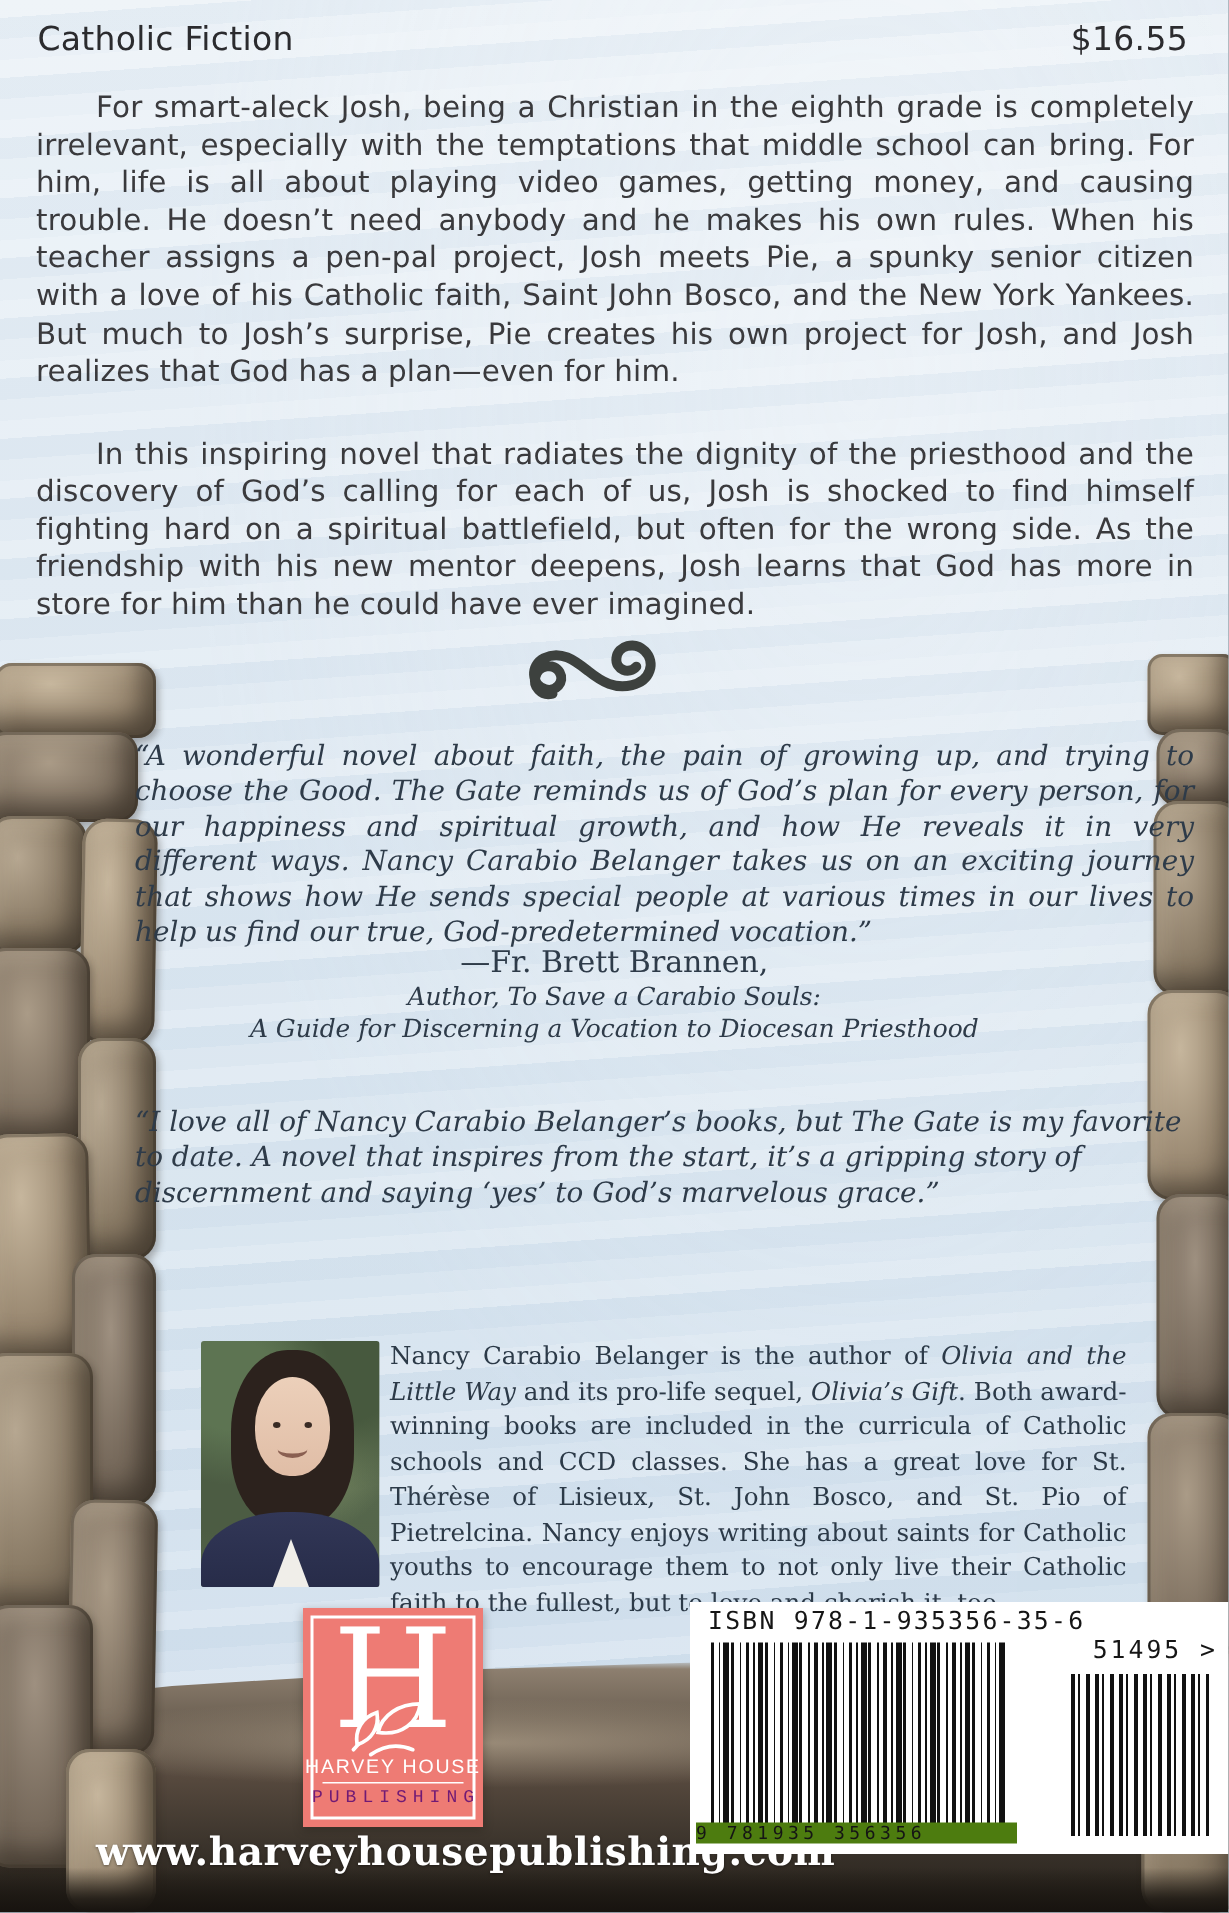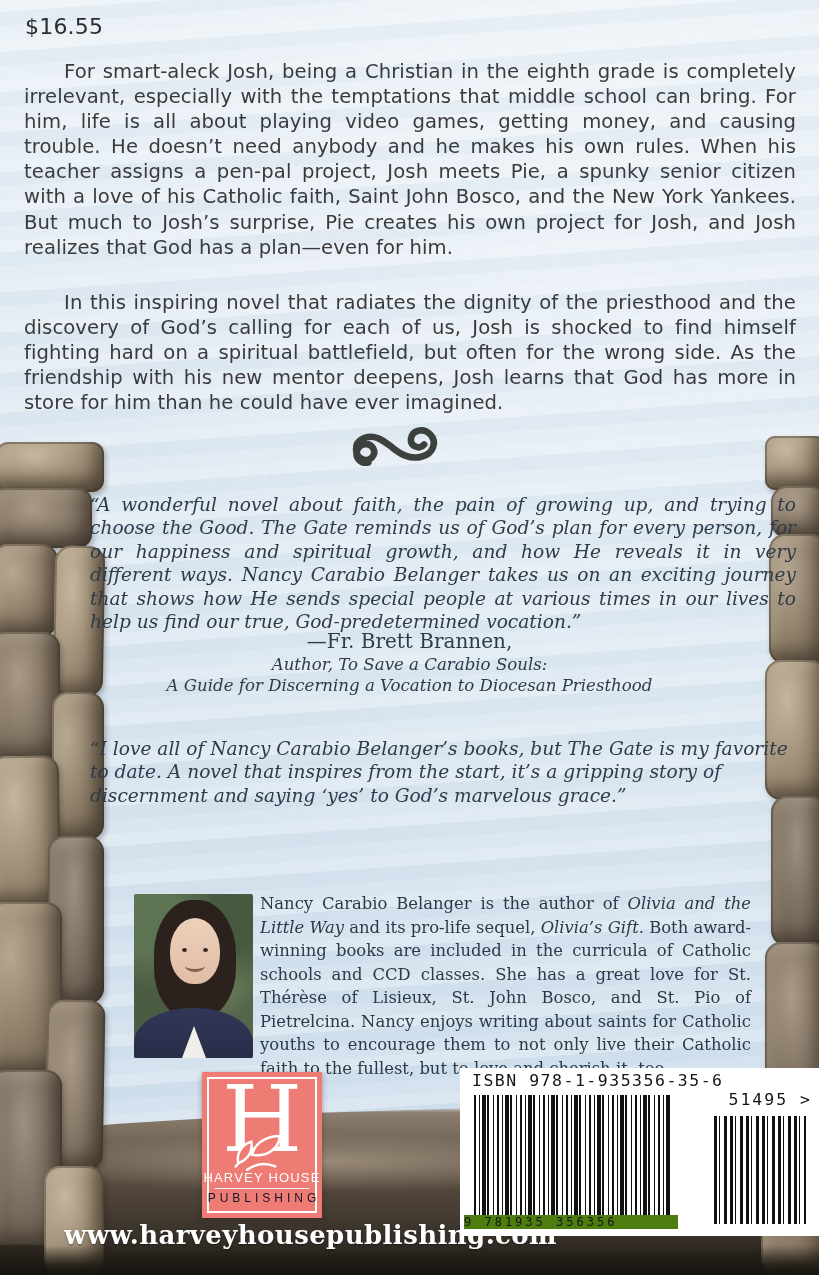--- a/index.html
+++ b/index.html
@@ -74,22 +74,22 @@
   
   .logo{ position:absolute; left:202px; top:1072px; width:120px; height:146px; z-index:5; background:#ee7b74;
     box-shadow:0 2px 6px rgba(30,25,20,.35);}
   .logo .inner-border{ position:absolute; inset:5px; border:2px solid #fff; pointer-events:none;}
   .logo .monogram{ position:absolute; top:-2px; left:0; width:100%; text-align:center;
     font-family:"DejaVu Serif","Liberation Serif",serif; font-size:92px; line-height:100px; color:#fff; font-weight:400;}
   .logo .leaf{ position:absolute; left:24px; top:40px; width:72px; height:66px;}
   .logo .pub-line1{ position:absolute; bottom:33px; left:0; width:100%; text-align:center; color:#fff;
     font-family:"Liberation Sans",sans-serif; font-size:13px; letter-spacing:1.2px;}
   .logo .rule{ position:absolute; bottom:29px; left:13px; right:13px; height:1px; background:#fff;}
-  .logo .pub-line2{ position:absolute; bottom:13px; left:0; width:100%; text-align:center; color:#0f172a;
-    font-family:Liberation Sans, sans-serif; font-size:12px; letter-spacing:4px; text-indent:4px;}
+  .logo .pub-line2{ position:absolute; bottom:13px; left:0; width:100%; text-align:center; color:#701a75;
+    font-family:Liberation Mono, monospace; font-size:12px; letter-spacing:4px; text-indent:4px;}
   
   .website{ position:absolute; left:64px; top:1220px; z-index:5; color:#fff;
     font-family:"DejaVu Serif","Liberation Serif",serif; font-weight:bold; font-size:26px; letter-spacing:.4px;
     text-shadow:0 1px 2px rgba(0,0,0,.4);}
   
   .barcode-box{ position:absolute; left:460px; top:1068px; width:314px; height:168px; background:#fff; z-index:5;
     font-family:"DejaVu Sans Mono","Liberation Mono",monospace; color:#151515;padding-left:48px;}
   .isbn-line{ position:absolute; top:3px; left:12px; font-size:16.5px; letter-spacing:1.5px; white-space:nowrap;}
   .bars-main{ position:absolute; left:14px; top:27px; width:196px; height:126px;
     background:repeating-linear-gradient(90deg,#111 0 2px,#fff 2px 5px,#111 5px 6px,#fff 6px 8px,#111 8px 12px,#fff 12px 13px,#111 13px 15px,#fff 15px 19px,#111 19px 20px,#fff 20px 23px);}
@@ -127,20 +127,21 @@
     <div class="stone st-c" style="left:8px;top:98px;width:58px;height:130px;"></div>
     <div class="stone st-a" style="left:4px;top:224px;width:62px;height:140px;"></div>
     <div class="stone st-d" style="left:10px;top:360px;width:56px;height:150px;"></div>
     <div class="stone st-b" style="left:4px;top:506px;width:62px;height:160px;"></div>
     <div class="stone st-c" style="left:0px;top:662px;width:66px;height:177px;"></div>
   </div>
 
   <div class="ground-front"></div>
 
   <div class="header">
+    <span>Catholic Fiction</span>
     <span>$16.55</span>
   </div>
 
   <div class="synopsis">
     <p>For smart-aleck Josh, being a Christian in the eighth grade is completely irrelevant, especially with the temptations that middle school can bring. For him, life is all about playing video games, getting money, and causing trouble. He doesn’t need anybody and he makes his own rules.  When his teacher assigns a pen-pal project, Josh meets Pie, a spunky senior citizen with a love of his Catholic faith, Saint John Bosco, and the New York Yankees.  But much to Josh’s surprise, Pie creates his own project for Josh, and Josh realizes that God has a plan—even for him.</p>
     <p>In this inspiring novel that radiates the dignity of the priesthood and the discovery of God’s calling for each of us, Josh is shocked to find himself fighting hard on a spiritual battlefield, but often for the wrong side. As the friendship with his new mentor deepens, Josh learns that God has more in store for him than he could have ever imagined.</p>
   </div>
 
   <svg class="ornament" viewBox="0 0 150 62">
     <path d="M31,42 c-8,2 -14,-5 -12,-12 c2,-8 13,-10 17,-3 c4,7 -3,14 -10,12 c-10,-3 -11,-17 -1,-22 c12,-6 22,2 31,9 c10,8 19,13 31,10 c13,-3 17,-16 9,-24 c-7,-7 -19,-4 -20,5 c-1,8 9,12 14,6" fill="none" stroke="#3d413e" stroke-width="7" stroke-linecap="round"></path>

